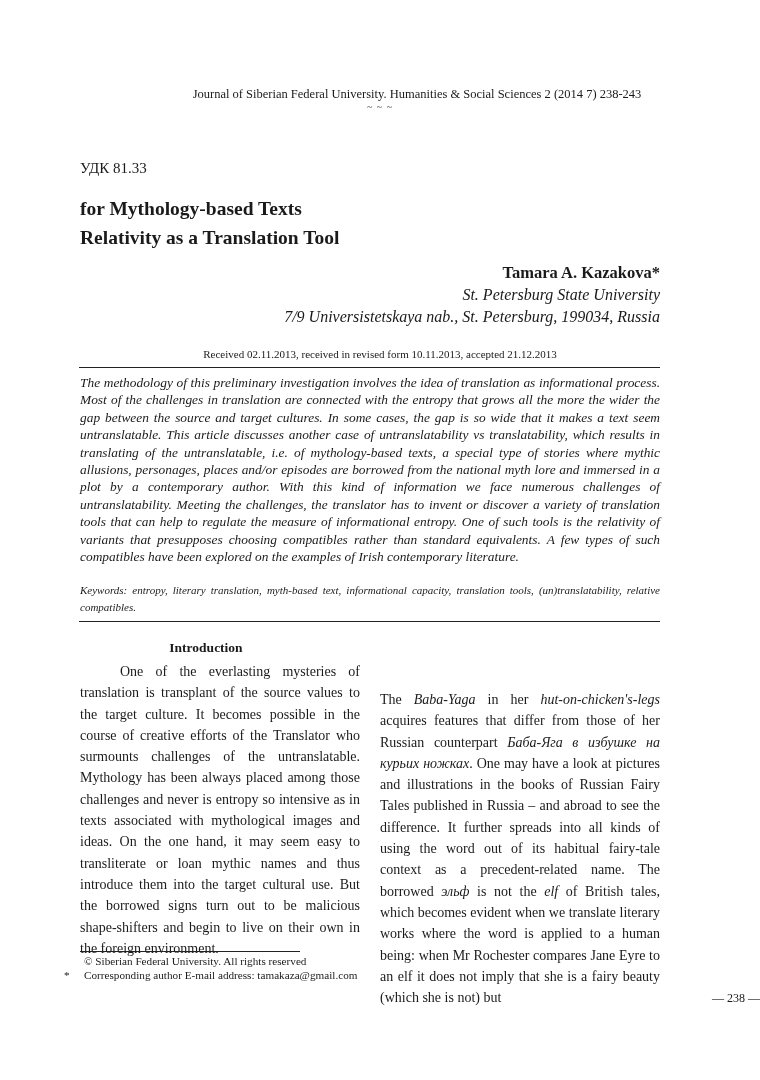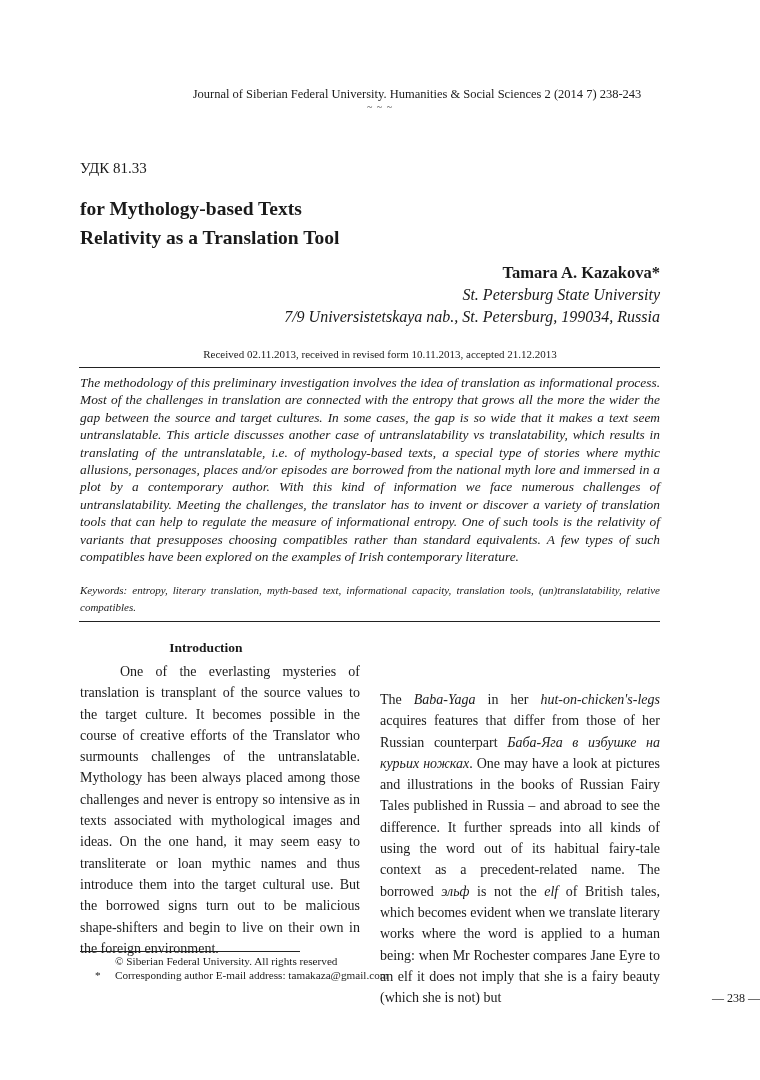--- a/index.html
+++ b/index.html
@@ -19,21 +19,21 @@
               line-height: 17.4px; text-align: justify; }
   .keywords { top: 582px; left: 80px; width: 580px; font-style: italic; font-size: 11px;
               line-height: 17px; text-align: justify; }
   .col { width: 280px; font-size: 14px; line-height: 21.3px; text-align: justify; }
   .col-left { top: 661px; left: 80px; }
   .col-right { top: 645px; left: 380px; margin-top: 44px; }
   .intro-heading { top: 640px; left: 66px; width: 280px; text-align: center; font-weight: bold; font-size: 13.5px; }
   .indent { text-indent: 40px; font-family: Liberation Serif, serif; }
   .it { font-style: italic; }
   .foot-rule { top: 951px; left: 80px; width: 220px; border-top: 1px solid #222; }
-  .footnote { left: 95px; font-size: 11.2px; }
+  .footnote { left: 64px; font-size: 11.2px; }
   .fn-mark { display: inline-block; width: 20px; }
   .page-num { top: 991px; left: 0; width: 760px; text-align: right; font-size: 12px; }
 </style>
 </head>
 <body>
 
 <div class="abs journal">Journal of  Siberian Federal University.  Humanities &amp; Social Sciences 2 (2014 7) 238-243</div>
 <div class="abs tilde">~ ~ ~</div>
 
 <div class="abs udk">УДК 81.33</div>

